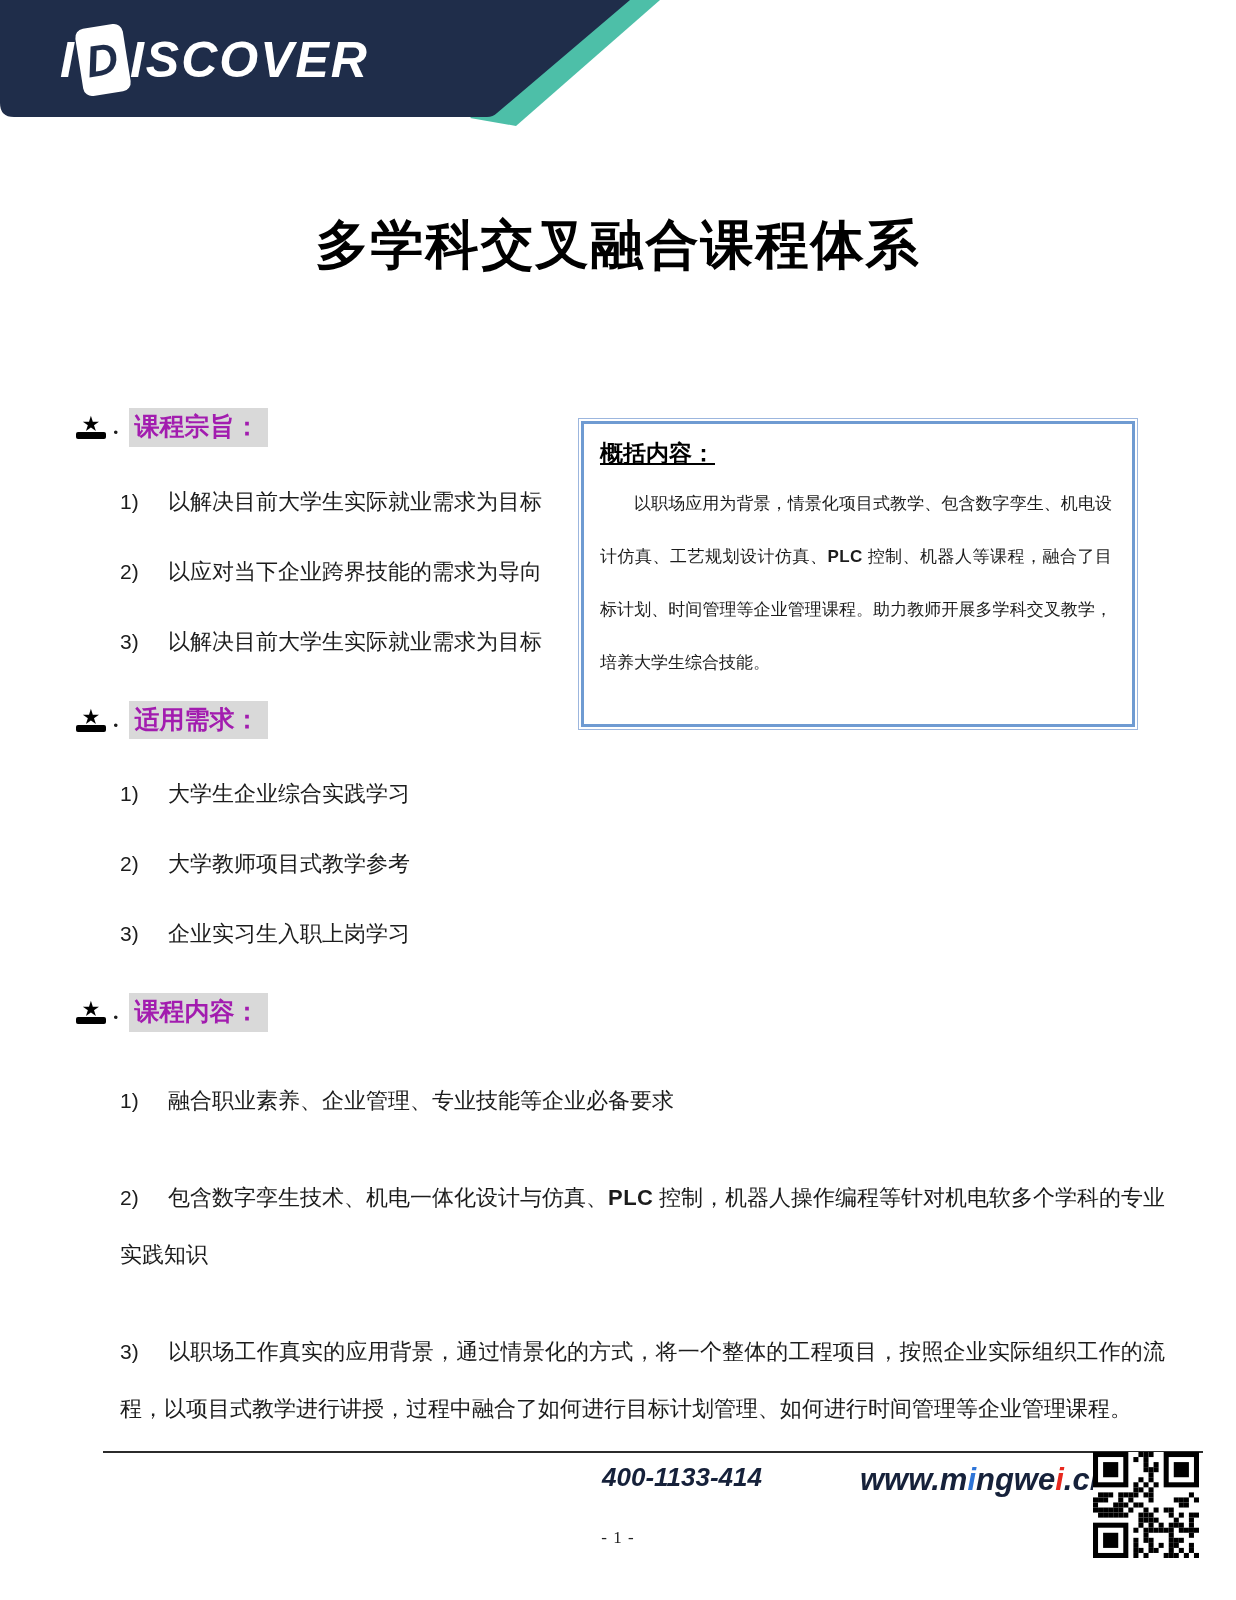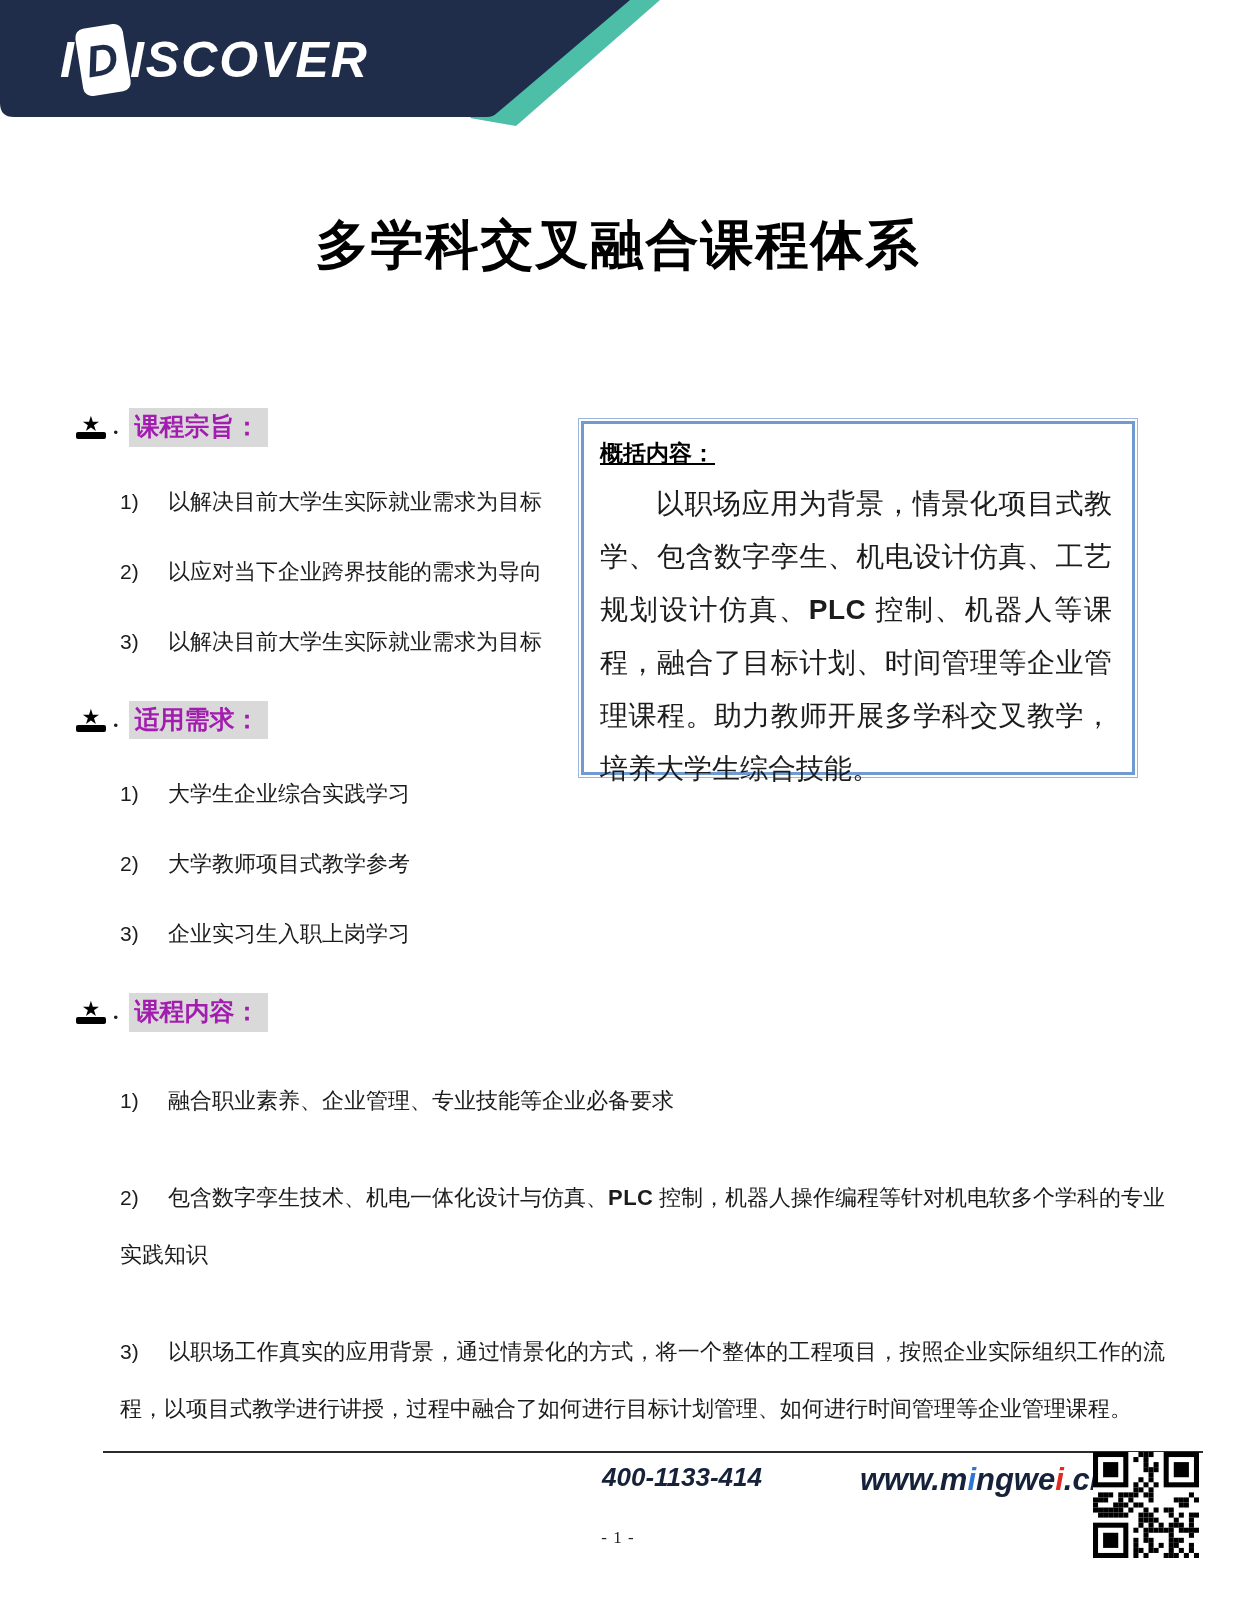--- a/index.html
+++ b/index.html
@@ -39,33 +39,33 @@
     background:#d9d9d9;color:#a21caf;font-weight:bold;font-size:25px;
     padding:3px 8px 3px 6px;line-height:1.3;
   }
   .items{margin:0 0 0 45px;padding:0;list-style:none;}
   .items li{margin-top:40px;font-size:22px;line-height:57px;text-align:justify;}
   .narrow .items li{line-height:30px;}
   .marker{display:inline-block;width:48px;font-family:"Liberation Sans","DejaVu Sans",sans-serif;font-size:21px;}
   .plc{font-family:"Liberation Sans","DejaVu Sans",sans-serif;font-weight:bold;letter-spacing:0.5px;}
   
   .summary-box{
-    position:absolute;left:578px;top:418px;width:560px;height:360px;
+    position:absolute;left:578px;top:418px;width:560px;height:312px;
     border:1px solid #9cb6de;background:#fff;box-sizing:border-box;padding:2px;
   }
   .summary-inner{
     border:3px solid #6f9bd2;width:100%;height:100%;box-sizing:border-box;
     padding:12px 20px 10px 16px;
   }
   .summary-heading{
     margin:2px 0 8px 0;font-size:23px;font-weight:bold;color:#000;
     text-decoration:underline;display:inline-block;
   }
   .summary-body{
-    margin:0;font-size:28px;line-height:53px;text-align:justify;text-indent:2em;color:#1c1c1c;
+    margin:0;font-size:17px;line-height:53px;text-align:justify;text-indent:2em;color:#1c1c1c;
   }
   
   .footer-rule{position:absolute;left:103px;top:1451px;width:1100px;height:2px;background:#2b2b2b;}
   .footer-text{
     position:absolute;top:1462px;font-style:italic;color:#16213a;
     font-family:"Liberation Sans","DejaVu Sans",sans-serif;
   }
   .company{left:120px;font-size:24px;font-weight:600;}
   .phone{left:602px;font-size:26px;font-weight:bold;}
   .website{left:860px;font-size:31px;font-weight:600;}

